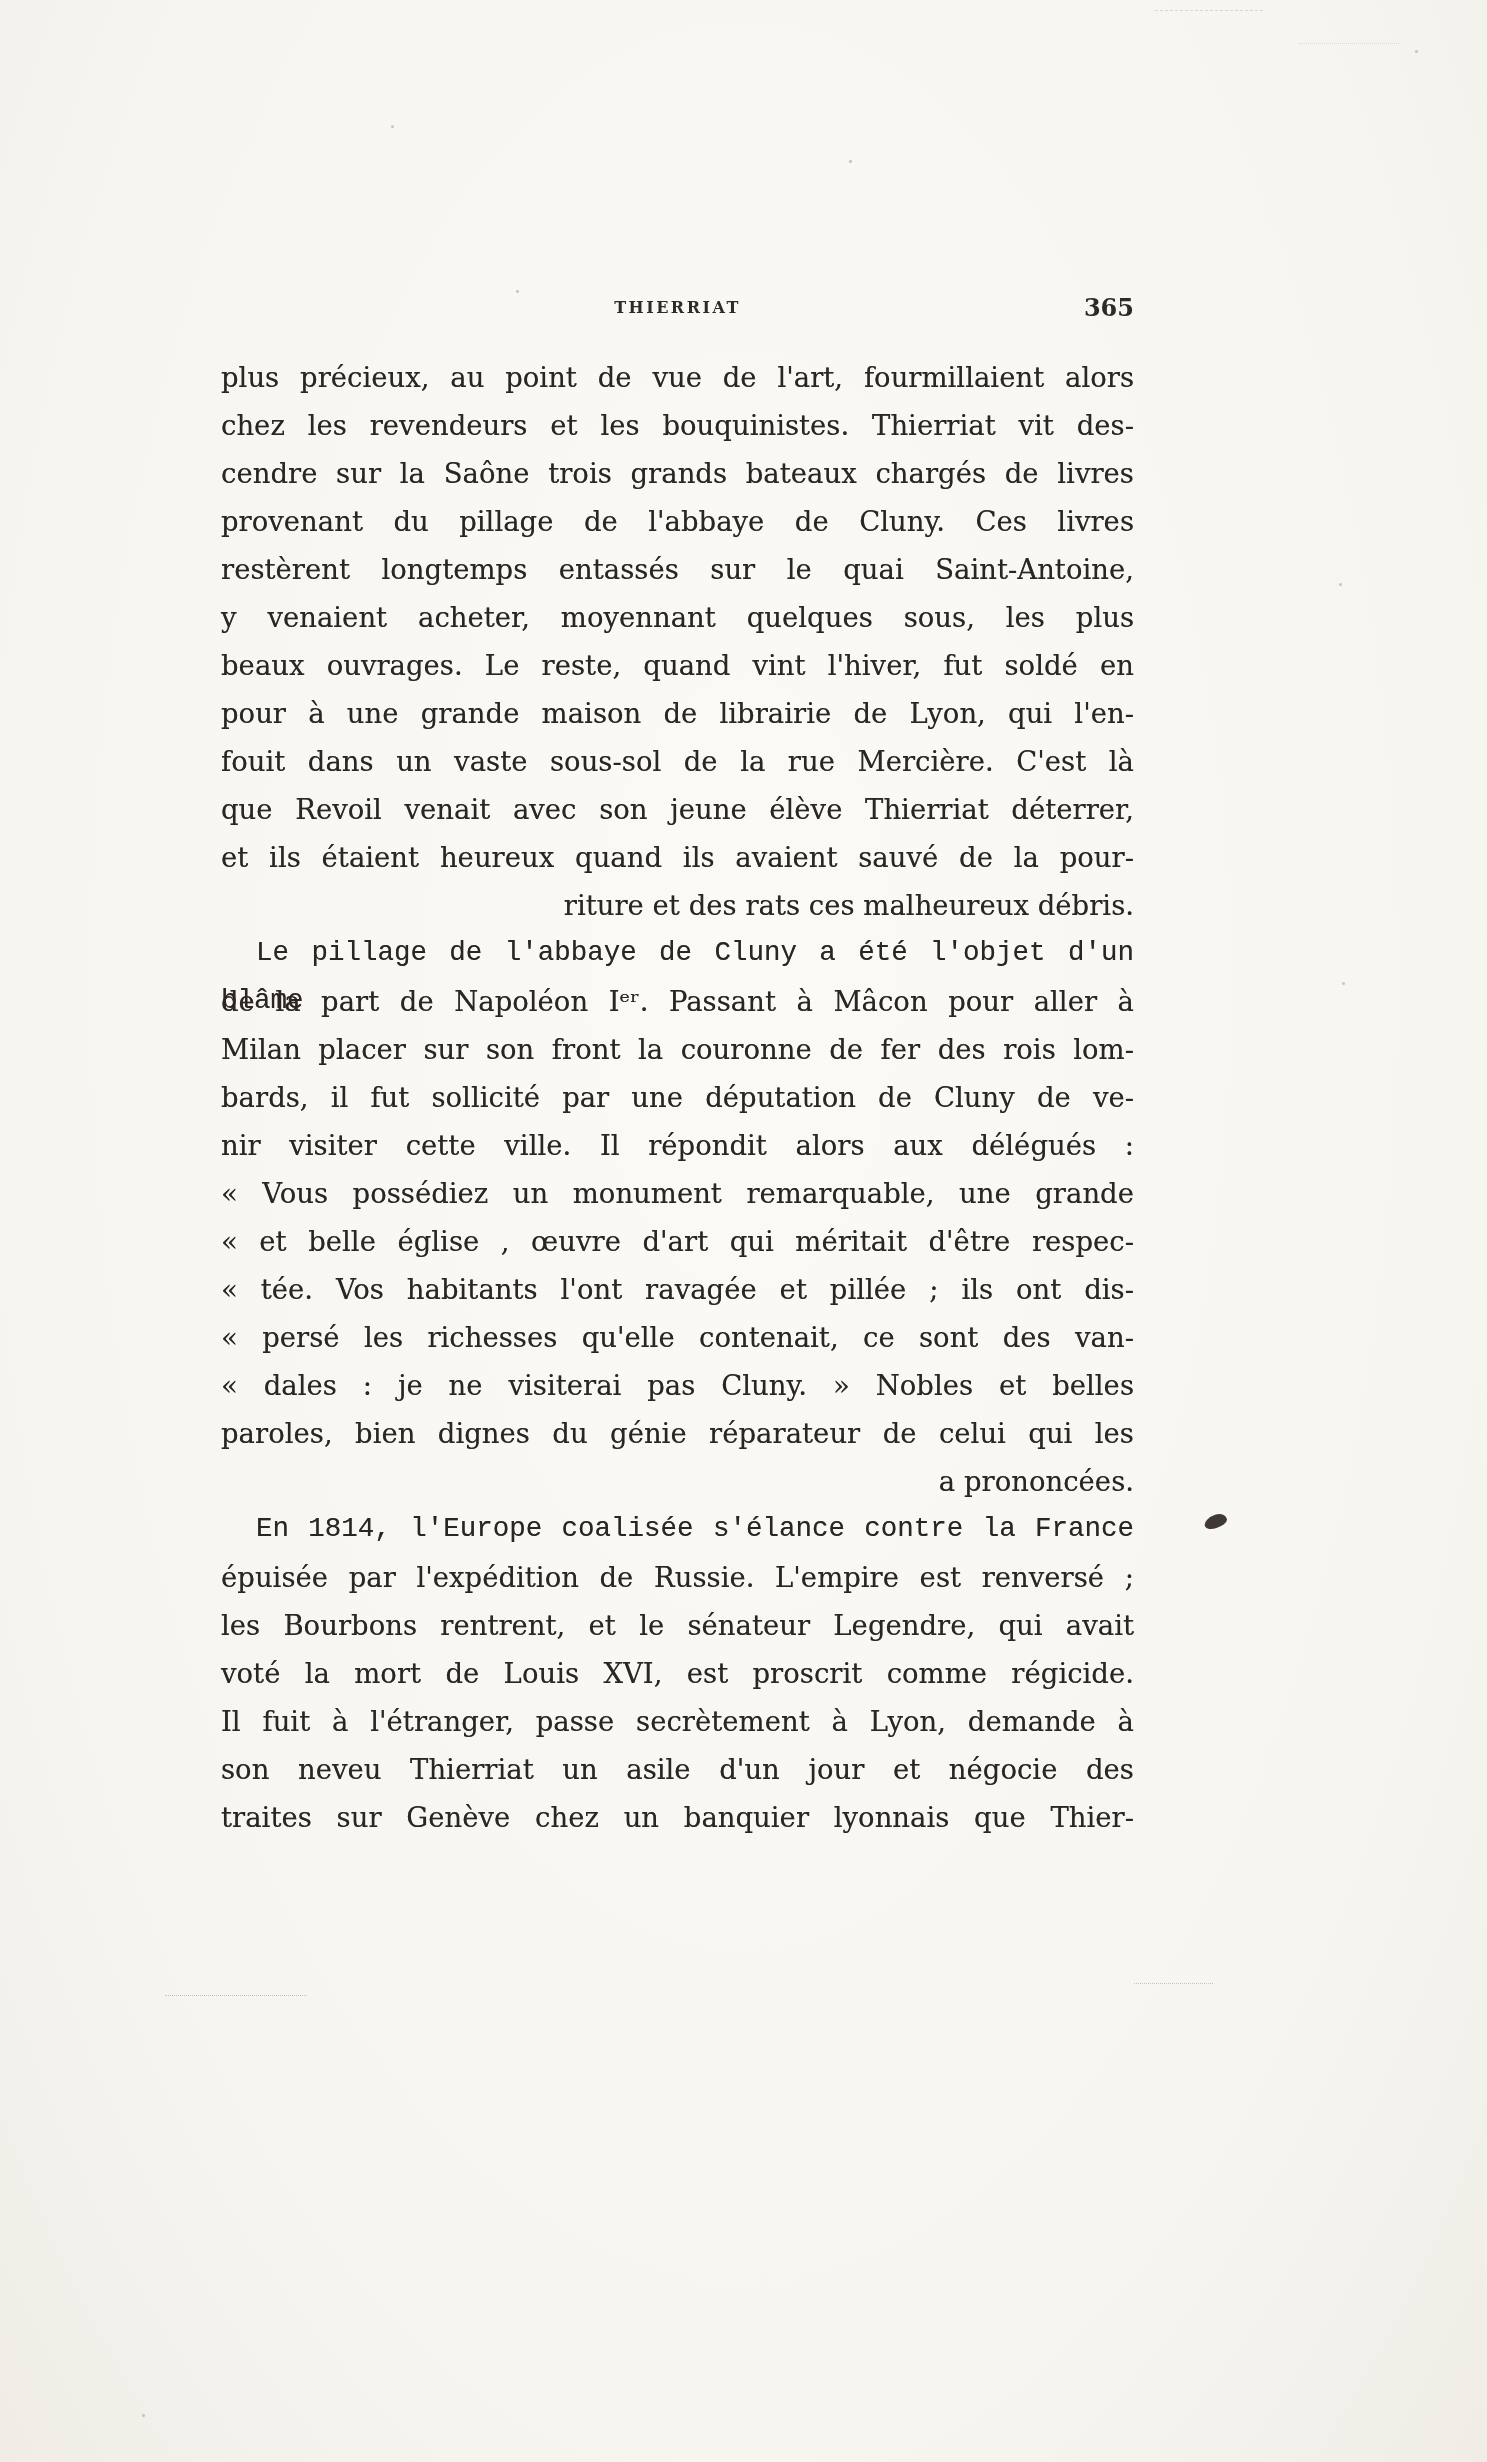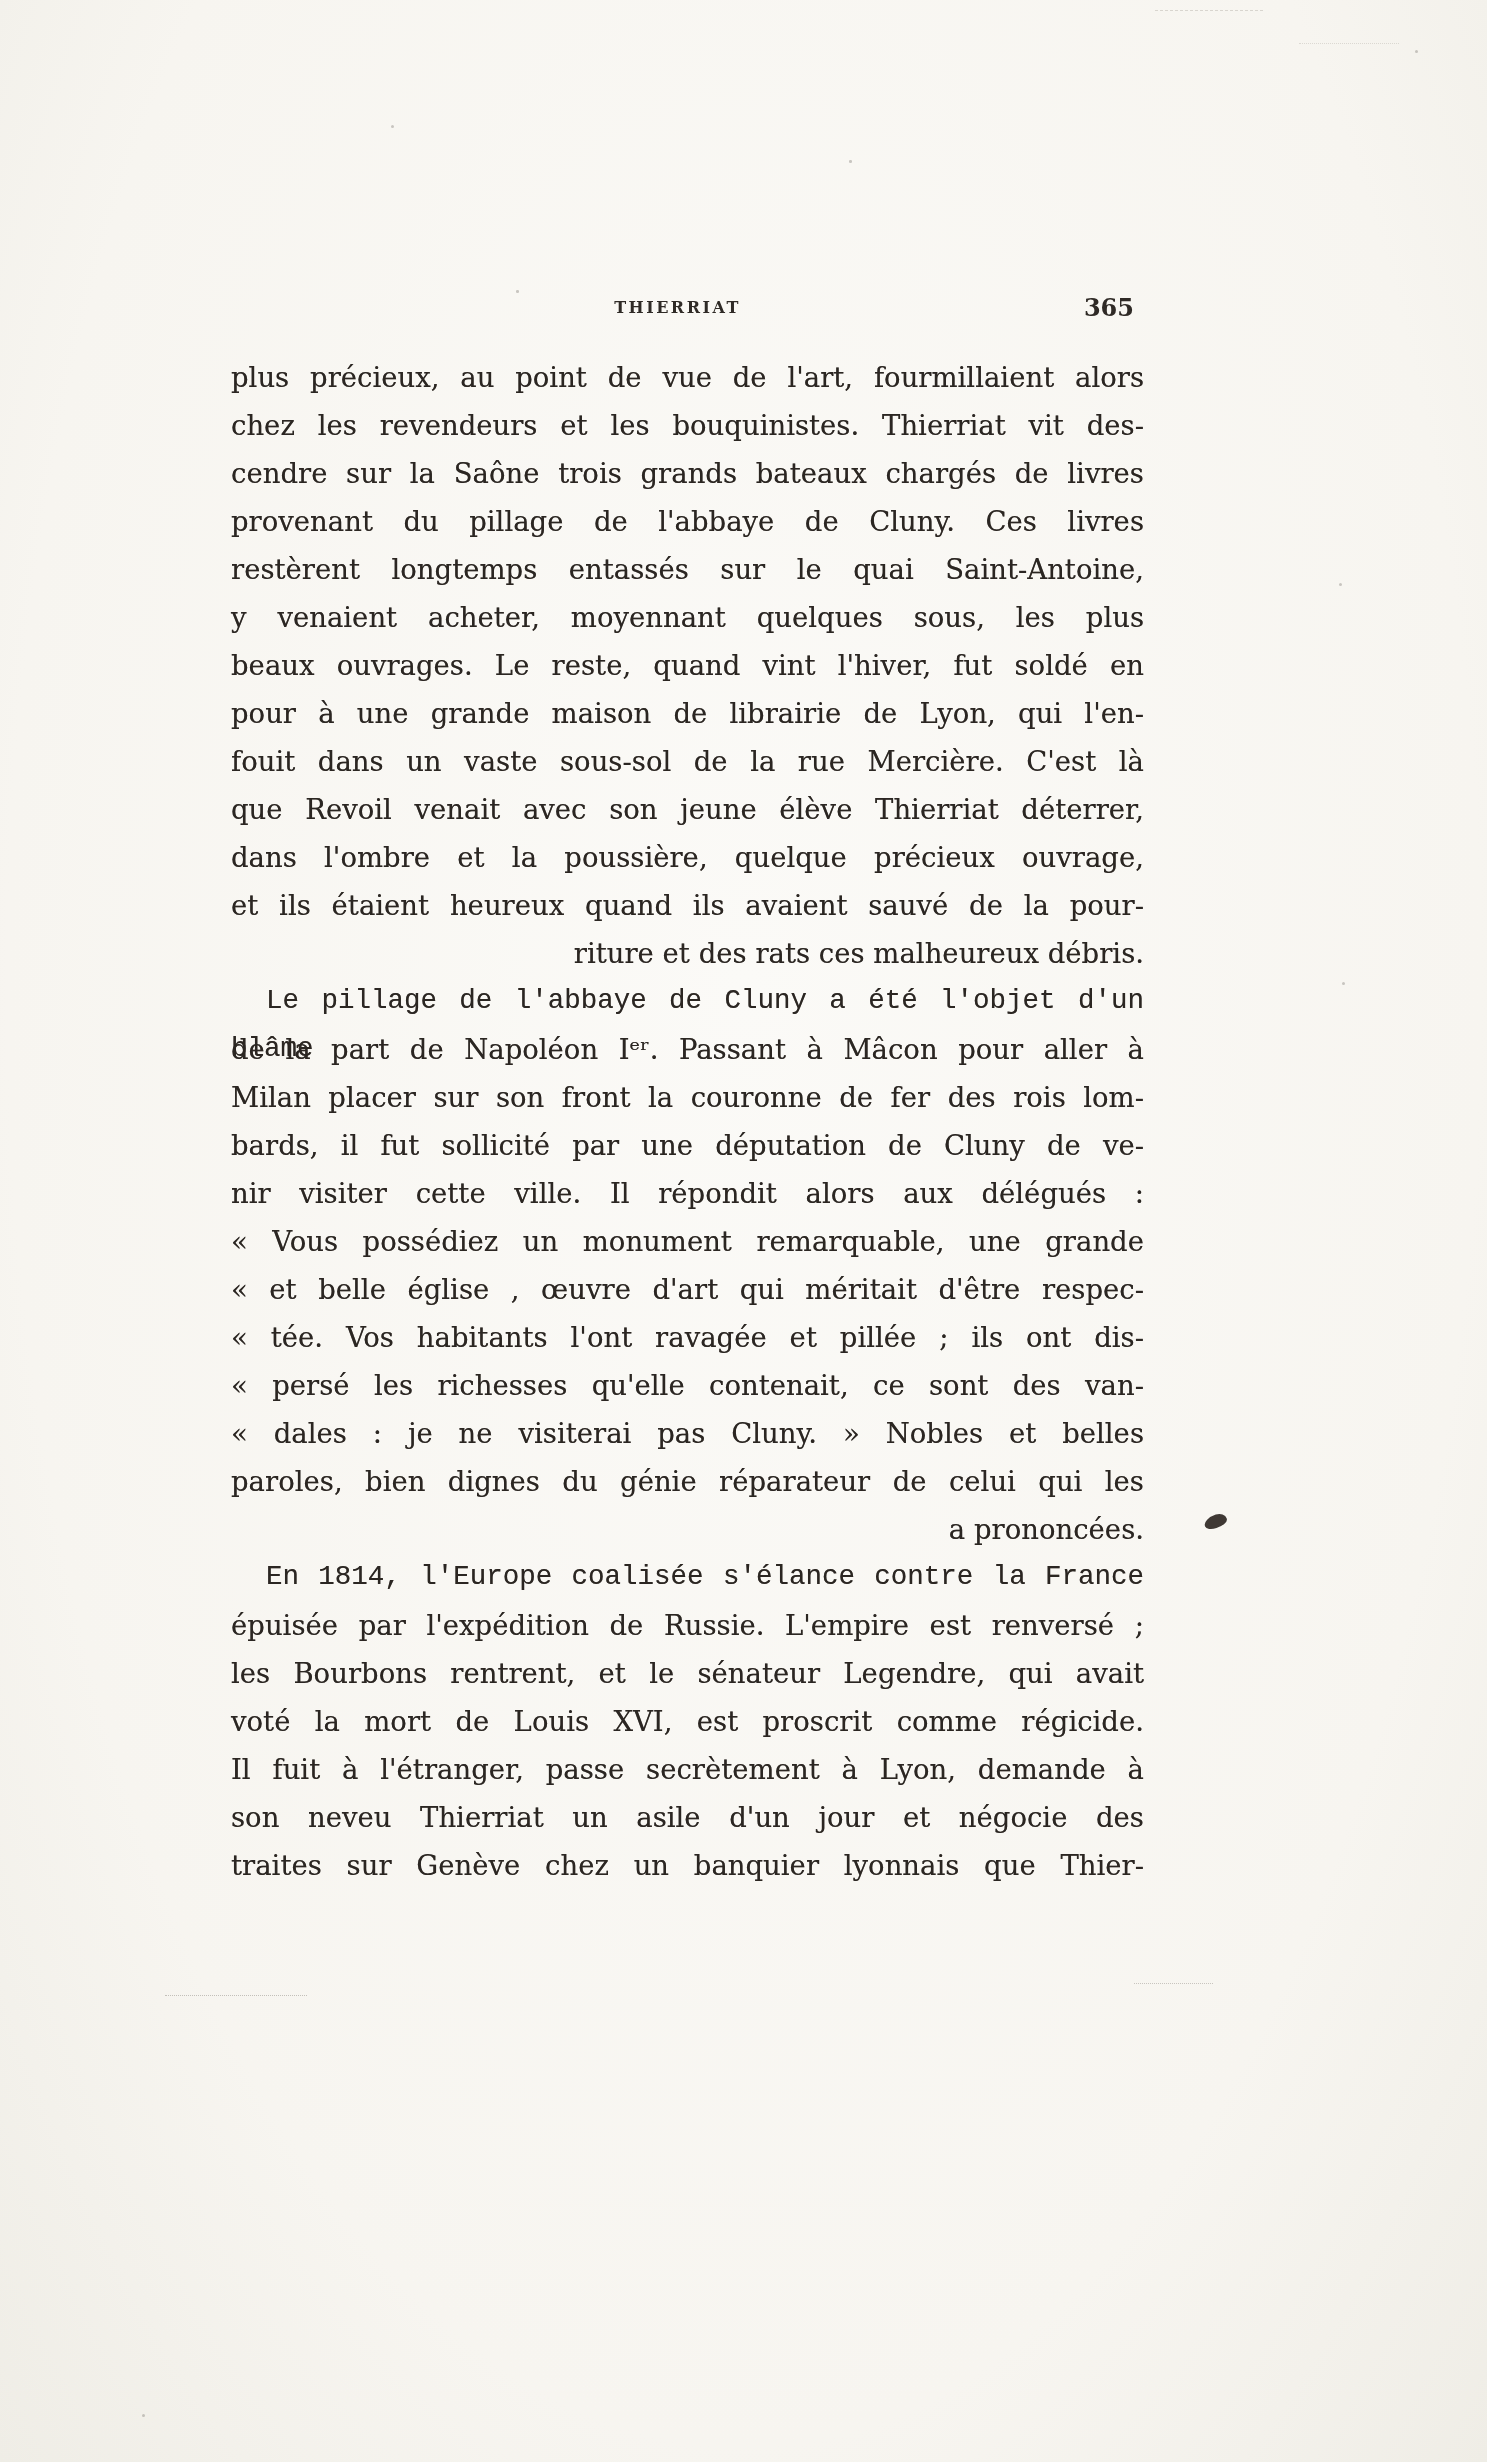--- a/index.html
+++ b/index.html
@@ -39,21 +39,21 @@
   .page-number {
     position: absolute;
     right: 0;
     top: 0;
     font-weight: bold;
     font-size: 24px;
     color: #2f2a26;
   }
   .text-block {
     position: absolute;
-    left: 231px;
+    left: 221px;
     top: 353px;
     width: 913px;
   }
   .line {
     font-size: 27.5px;
     line-height: 48px;
     height: 48px;
     white-space: normal;
     text-align: right;
     text-shadow: 0 0 0.4px rgba(43,38,34,0.55);
@@ -129,21 +129,20 @@
       <div class="line just">plus précieux, au point de vue de l'art, fourmillaient alors</div>
       <div class="line just">chez les revendeurs et les bouquinistes. Thierriat vit des-</div>
       <div class="line just">cendre sur la Saône trois grands bateaux chargés de livres</div>
       <div class="line just">provenant du pillage de l'abbaye de Cluny. Ces livres</div>
       <div class="line just">restèrent longtemps entassés sur le quai Saint-Antoine,</div>
       <div class="line just">y venaient acheter, moyennant quelques sous, les plus</div>
       <div class="line just">beaux ouvrages. Le reste, quand vint l'hiver, fut soldé en</div>
       <div class="line just">pour à une grande maison de librairie de Lyon, qui l'en-</div>
       <div class="line just">fouit dans un vaste sous-sol de la rue Mercière. C'est là</div>
       <div class="line just">que Revoil venait avec son jeune élève Thierriat déterrer,</div>
-      <div class="line just">dans l'ombre et la poussière, quelque précieux ouvrage,</div>
       <div class="line just">et ils étaient heureux quand ils avaient sauvé de la pour-</div>
       <div class="line">riture et des rats ces malheureux débris.</div>
       <div class="line just indent">Le pillage de l'abbaye de Cluny a été l'objet d'un blâme</div>
       <div class="line just">de la part de Napoléon Iᵉʳ. Passant à Mâcon pour aller à</div>
       <div class="line just">Milan placer sur son front la couronne de fer des rois lom-</div>
       <div class="line just">bards, il fut sollicité par une députation de Cluny de ve-</div>
       <div class="line just">nir visiter cette ville. Il répondit alors aux délégués :</div>
       <div class="line just">« Vous possédiez un monument remarquable, une grande</div>
       <div class="line just">« et belle église , œuvre d'art qui méritait d'être respec-</div>
       <div class="line just">« tée. Vos habitants l'ont ravagée et pillée ; ils ont dis-</div>

